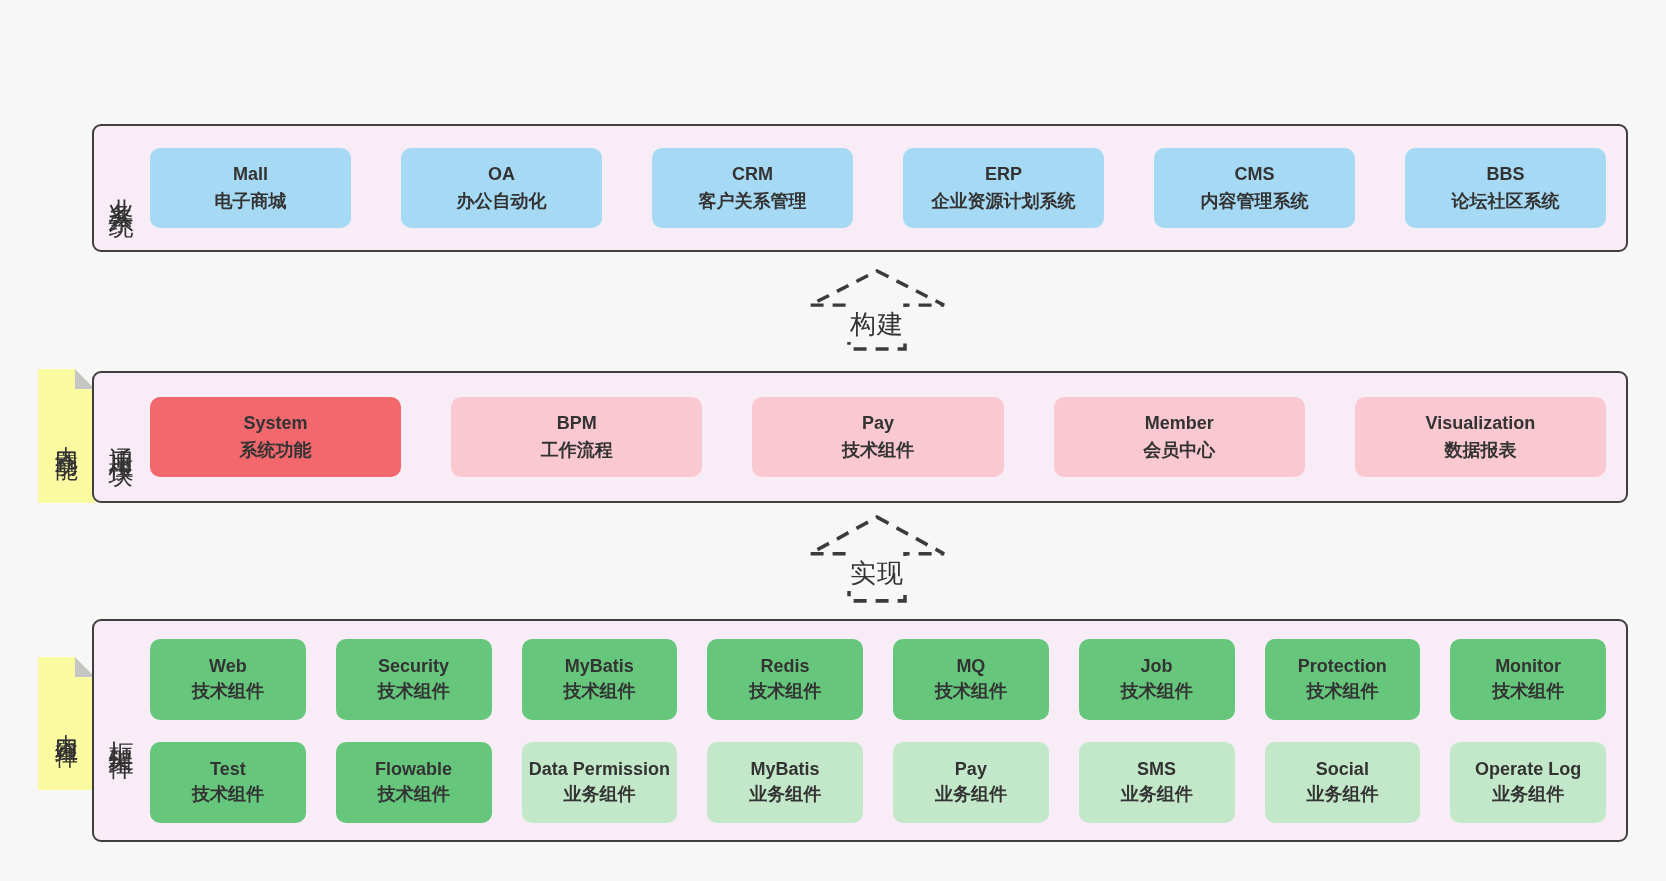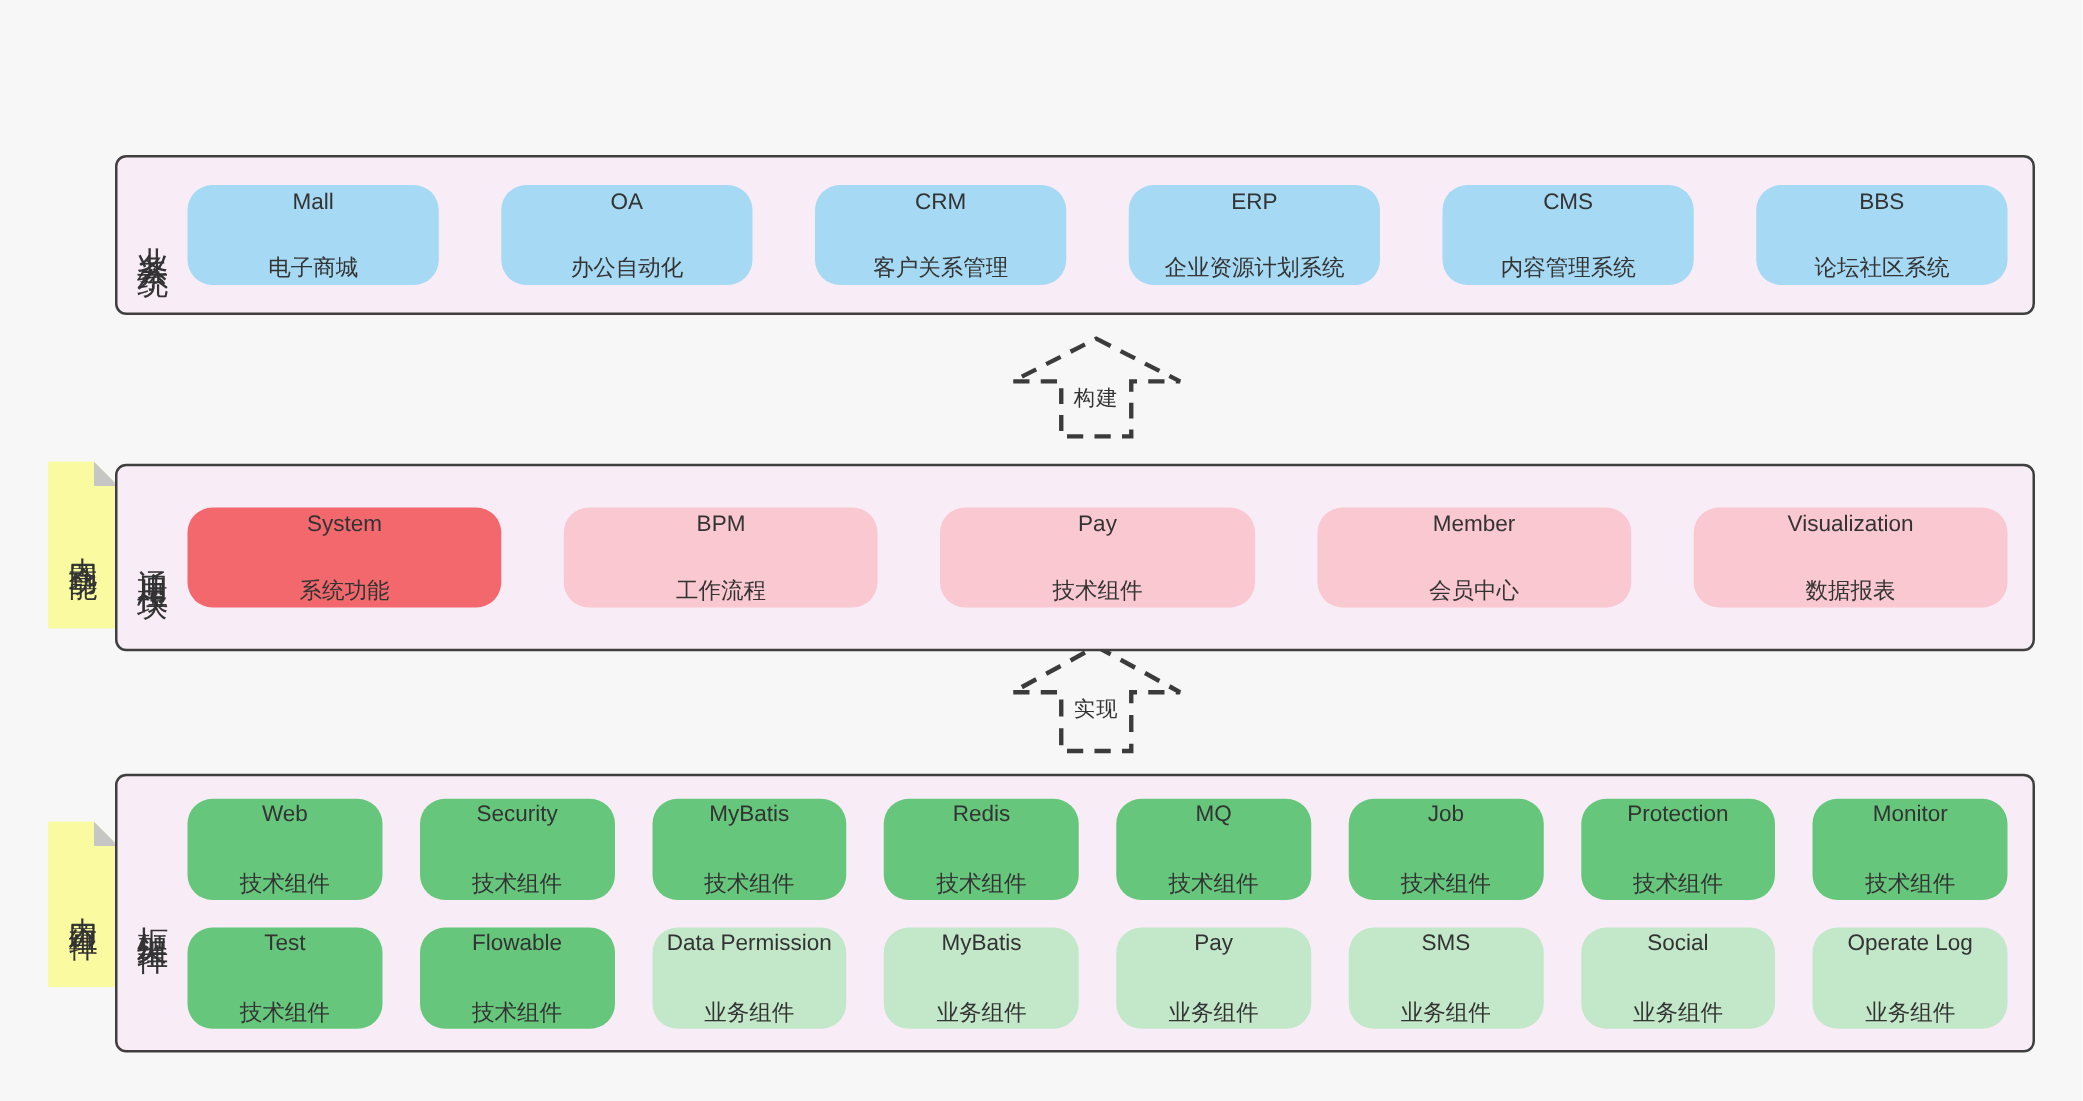--- a/index.html
+++ b/index.html
@@ -10,34 +10,34 @@
     font-family:"Liberation Sans","DejaVu Sans",sans-serif;
   }
   
   .band{
     position:absolute;left:92px;width:1536px;box-sizing:border-box;
     background:var(--band-bg,#f8edf6);
     border:2px solid var(--band-border,#3f3f3f);
     border-radius:9px;display:flex;z-index:2;
   }
   .band1{top:124px;height:128px}
-  .band2{top:371px;height:150px}
+  .band2{top:371px;height:132px}
   .band3{top:619px;height:223px}
   .band-label{
     width:54px;display:flex;align-items:center;justify-content:center;
     writing-mode:vertical-rl;text-orientation:upright;
     font-size:25px;letter-spacing:5px;line-height:1;
   }
   .boxes{flex:1;display:flex;align-items:center;gap:50px;padding:0 20px 0 2px;}
   .rowwrap{flex:1;display:flex;flex-direction:column;justify-content:center;gap:22px;padding:0 20px 0 2px;}
   .row{display:flex;gap:30px;}
   .box{
-    flex:1;height:80px;border-radius:20px;
-    display:flex;flex-direction:column;justify-content:space-between;align-items:center;
-    font-size:18px;line-height:27px;text-align:center;
+    flex:1;height:80px;border-radius:10px;
+    display:flex;flex-direction:column;justify-content:center;align-items:center;
+    font-size:18px;line-height:27px;text-align:center;font-weight:bold;
   }
   .row .box{height:81px;line-height:25px;}
   .v-blue{background:var(--blue,#a6d9f3)}
   .v-red{background:var(--red,#f2686d)}
   .v-pink{background:var(--pink,#fac8d1)}
   .v-green{background:var(--green,#66c77c)}
   .v-green-light{background:var(--green-light,#c3e8c9)}
   
   .sticky{
     position:absolute;left:38px;width:57px;z-index:1;
@@ -57,21 +57,21 @@
     font-size:23px;letter-spacing:4px;line-height:1;
   }
   
   .arrow{position:absolute;left:807px;width:140px;z-index:1;}
   .arrow1{top:268px;height:84px}
   .arrow2{top:514px;height:90px}
   .arrow svg{width:100%;height:100%;display:block;}
   .arrow-label{
     position:absolute;left:50%;top:47%;transform:translateX(-50%);
     background:var(--page-bg,#f7f7f7);
-    font-size:17px;padding:0 3px;white-space:nowrap;letter-spacing:1px;
+    font-size:26px;padding:0 3px;white-space:nowrap;letter-spacing:1px;
   }
 </style>
 </head>
 <body>
 
 <div class="page">
 
   <section class="band band1">
     <div class="band-label">业务系统</div>
     <div class="boxes">

